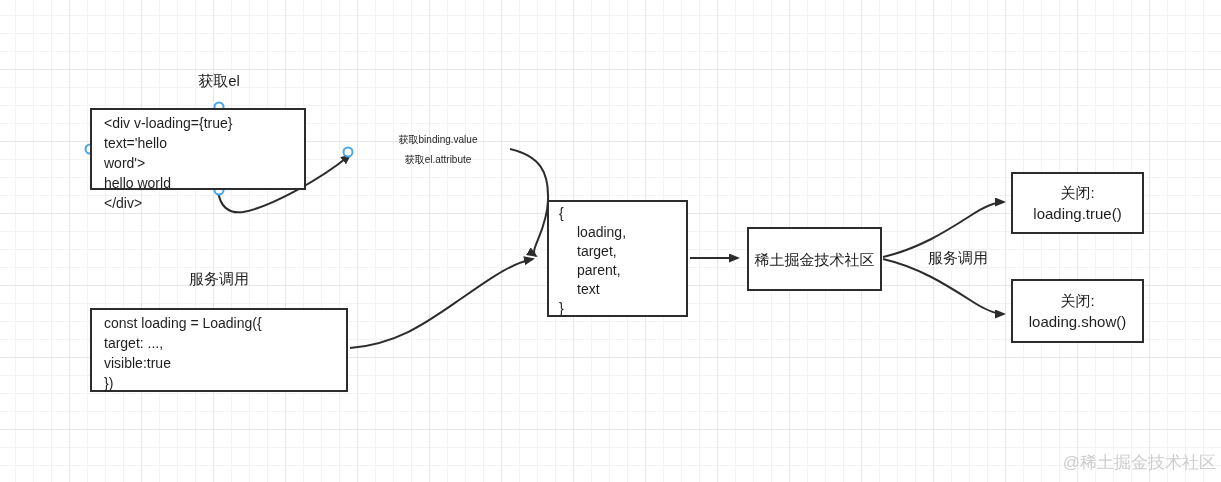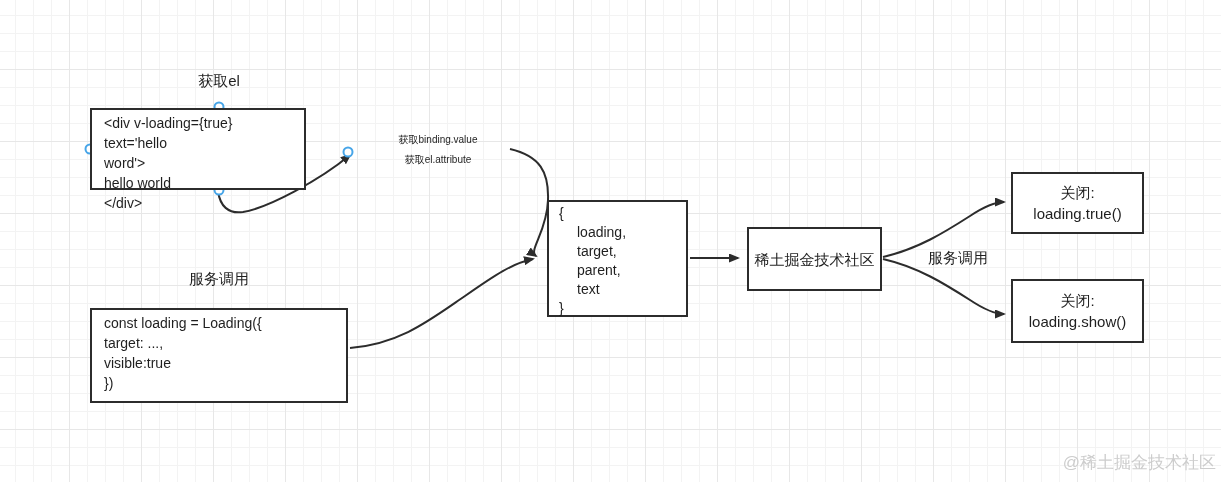--- a/index.html
+++ b/index.html
@@ -103,21 +103,21 @@
 
   <div class="label centered" style="left:90px; top:269px; width:258px;">服务调用</div>
 
   <div class="node code-node" style="left:90px; top:108px; width:216px; height:82px;">
     <div>&lt;div v-loading={true} text='hello</div>
     <div>word'&gt;</div>
     <div>hello world</div>
     <div>&lt;/div&gt;</div>
   </div>
 
-  <div class="node code-node" style="left:90px; top:308px; width:258px; height:95px;">
+  <div class="node code-node" style="left:90px; top:308px; width:258px; height:84px;">
     <div>const loading = Loading({</div>
     <div>target: ...,</div>
     <div>visible:true</div>
     <div>})</div>
   </div>
 
   <div class="label centered" style="left:363px; top:130px; width:150px; font-size:10px;">
     <div>获取binding.value</div>
     <div>获取el.attribute</div>
   </div>

